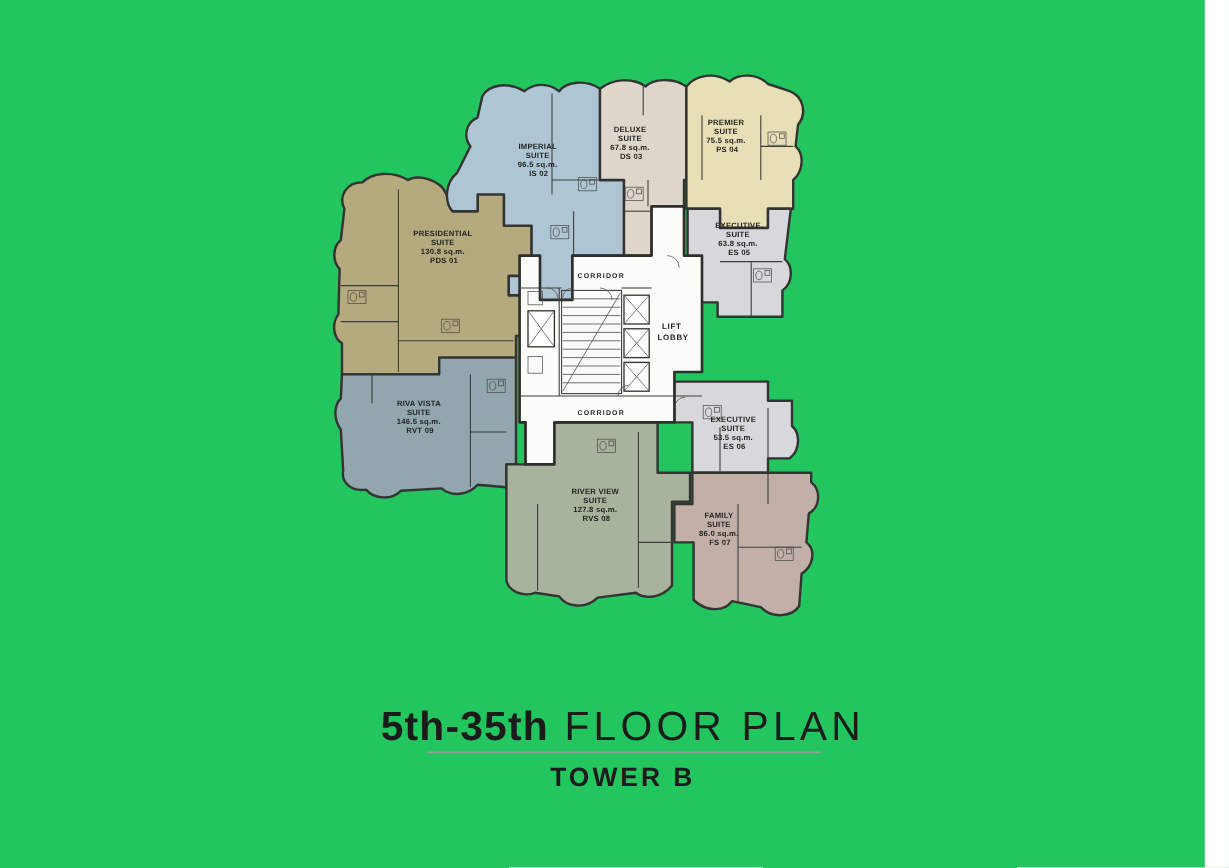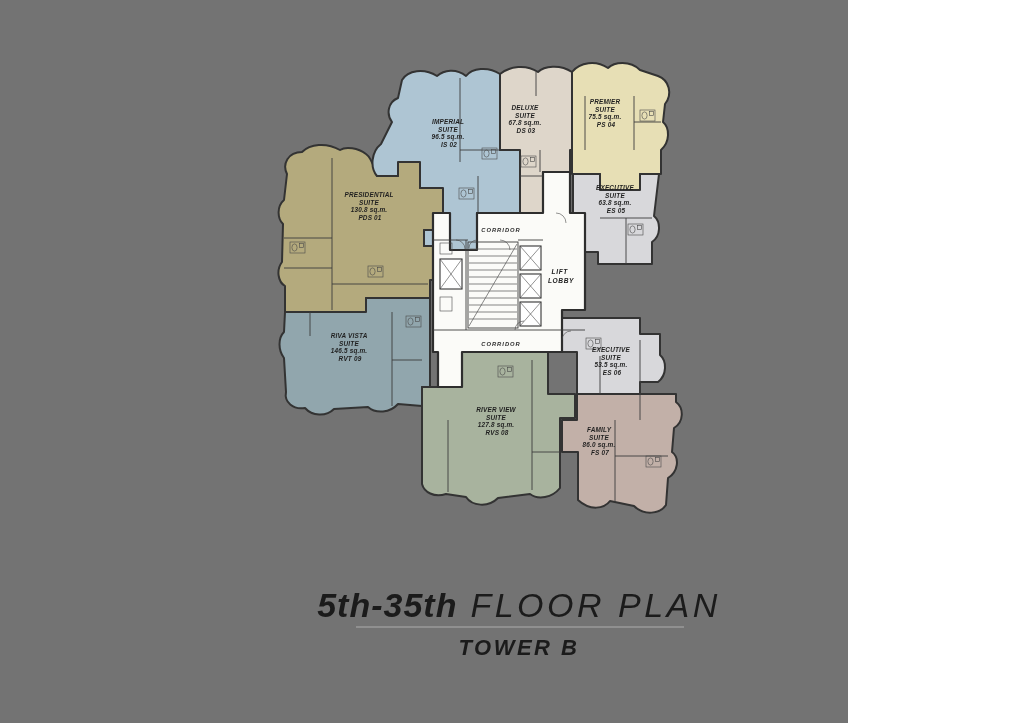--- a/index.html
+++ b/index.html
@@ -1,17 +1,17 @@
 <!DOCTYPE html>
 <html><head>
 <meta charset="utf-8">
 <style>
   html,body{margin:0;padding:0;background:#ffffff;}
-  .stage{position:relative;width:848px;height:723px;background:#737373;overflow:hidden;
-         font-family:"Liberation Sans",sans-serif;font-style:italic;}
+  .stage{position:relative;width:1004px;height:723px;background:#22c55e;overflow:hidden;
+         font-family:"Liberation Sans",sans-serif;}
   svg{display:block;position:absolute;top:0;left:0;}
   .unit{stroke:#333333;stroke-width:2;stroke-linejoin:round;}
   .core{fill:#fbfbf8;stroke:#2e2e2e;stroke-width:2.2;stroke-linejoin:round;}
   .thin{stroke:#3c3c3c;stroke-width:0.9;fill:none;}
   .hair{stroke:#4a4a4a;stroke-width:0.6;fill:none;}
   .stair{stroke:#555555;stroke-width:0.7;fill:none;}
   .liftbox{fill:#ffffff;stroke:#333333;stroke-width:1.1;}
   .u-label{font-family:"Liberation Sans",sans-serif;font-weight:700;font-size:6.4px;
            fill:#1f1f1f;letter-spacing:0.2px;text-anchor:middle;}
   .c-label{font-family:"Liberation Sans",sans-serif;font-weight:700;font-size:5.8px;

